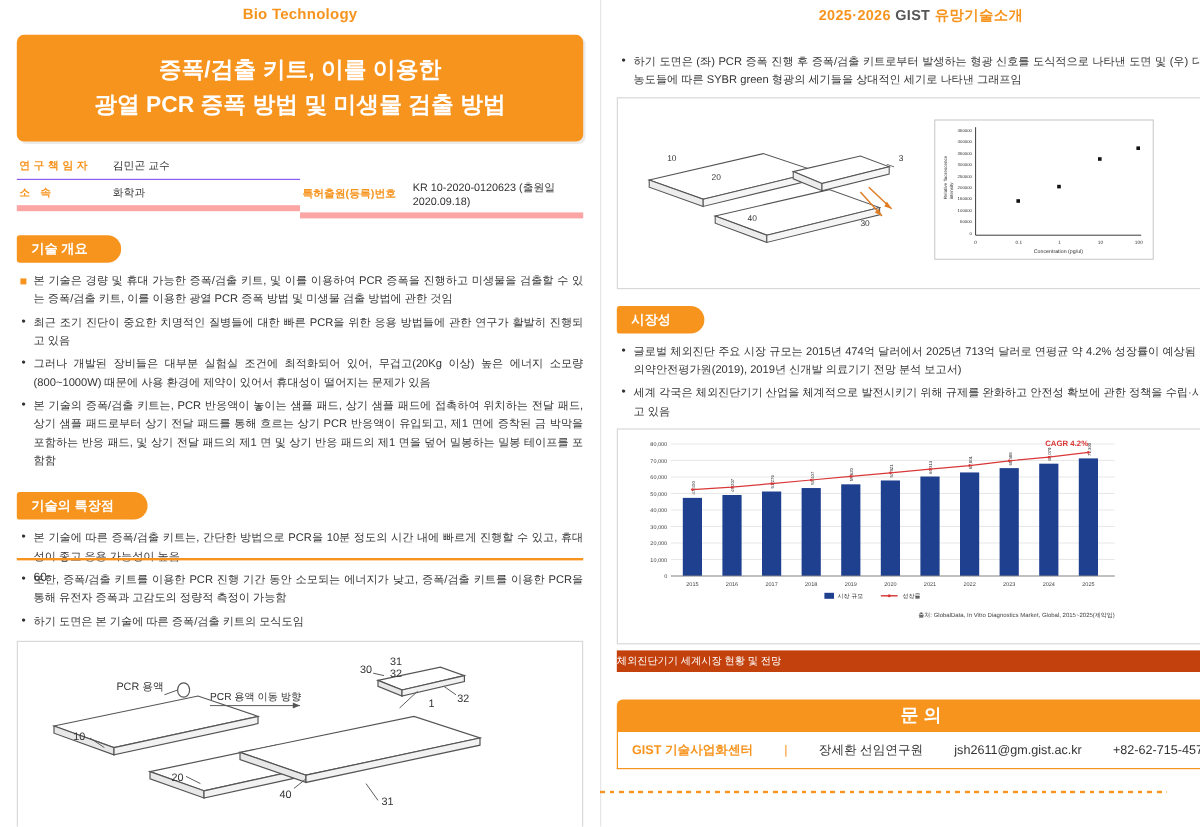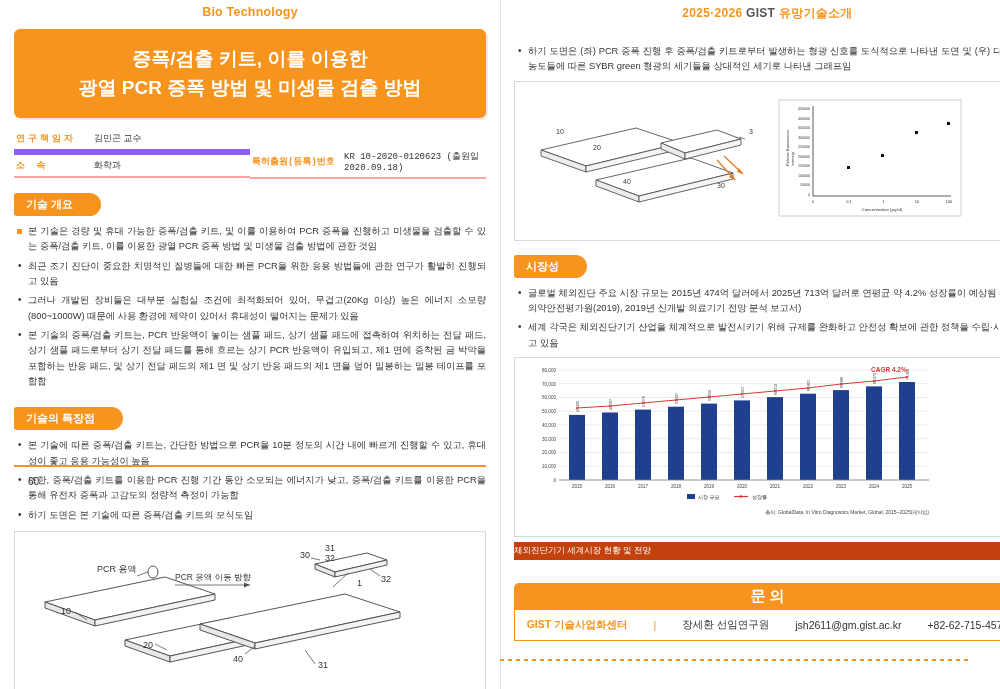--- a/index.html
+++ b/index.html
@@ -64,24 +64,24 @@
 
   
   .meta {
     margin-top: 10px;
     display: flex;
     font-size: 9px;
   }
   .meta-col { flex: 1; }
   .meta-row {
     display: flex; align-items: center;
-    border-bottom: 6px solid #8b5cf6;
+    border-bottom: 1px solid #8b5cf6;
     padding: 4px 2px;
   }
-  .meta-row:last-child { border-bottom: 2px solid #fca5a5; font-family: Liberation Mono, monospace; }
+  .meta-row:last-child { border-bottom: 5px solid #fca5a5; }
   .meta-label {
     color: #f7941e; font-weight: bold; width: 78px; flex: none;
     letter-spacing: 3px;
   }
   .meta-label.wide { width: 92px; letter-spacing: 0; }
   .meta-value { color: #333; }
 
   
   .ribbon {
     position: relative;

